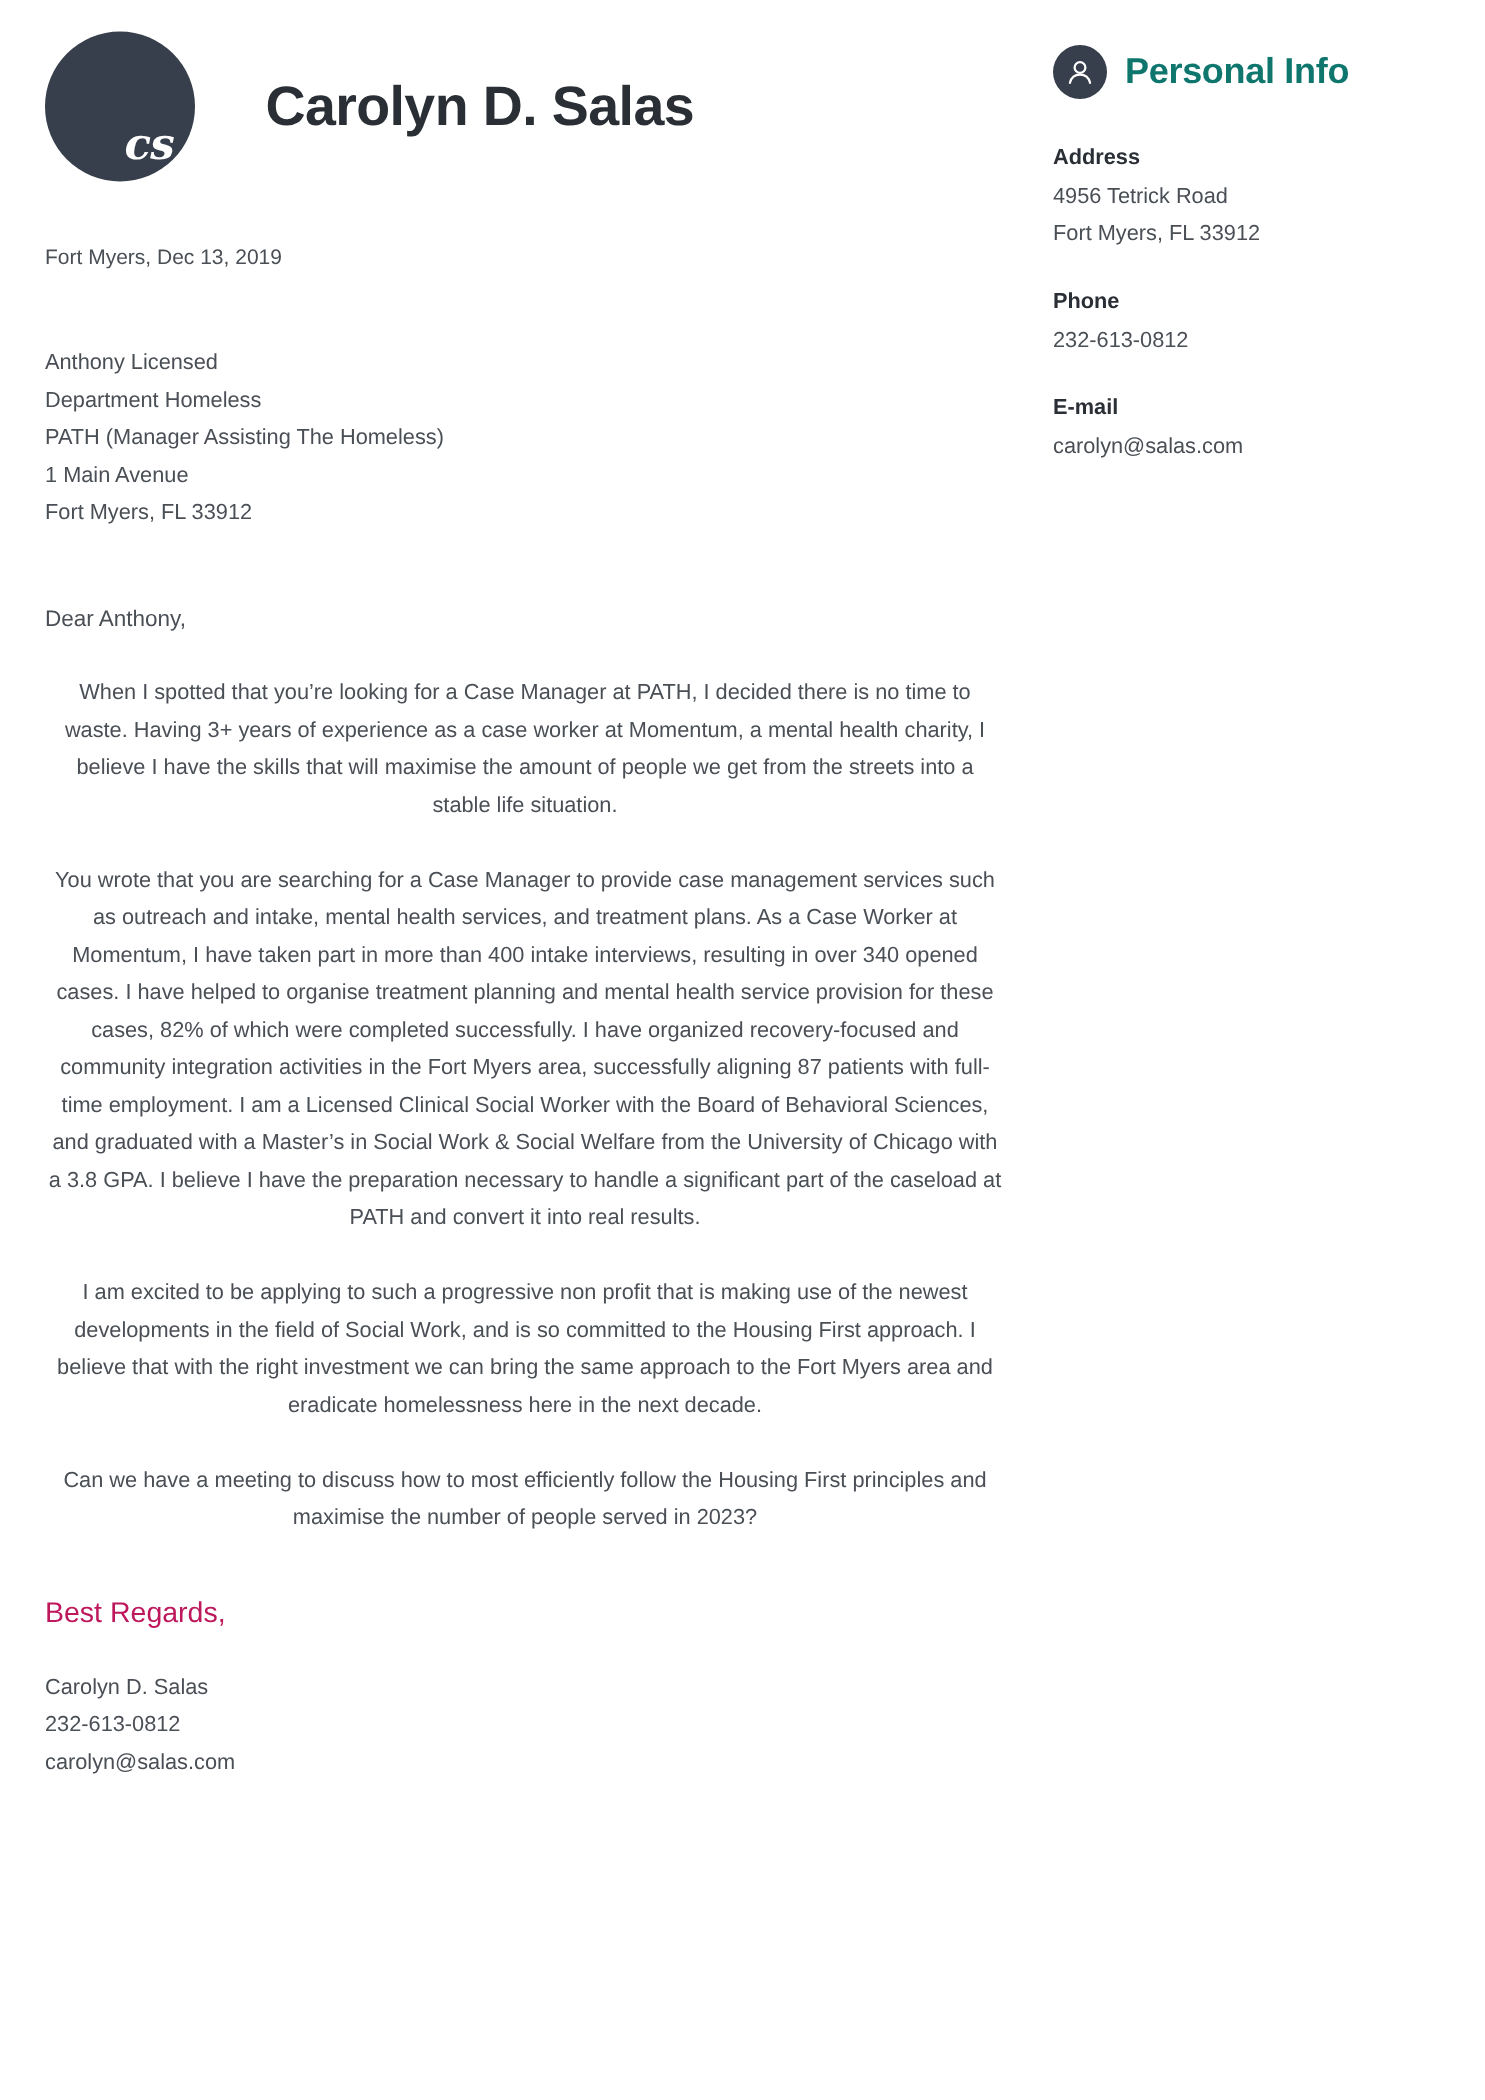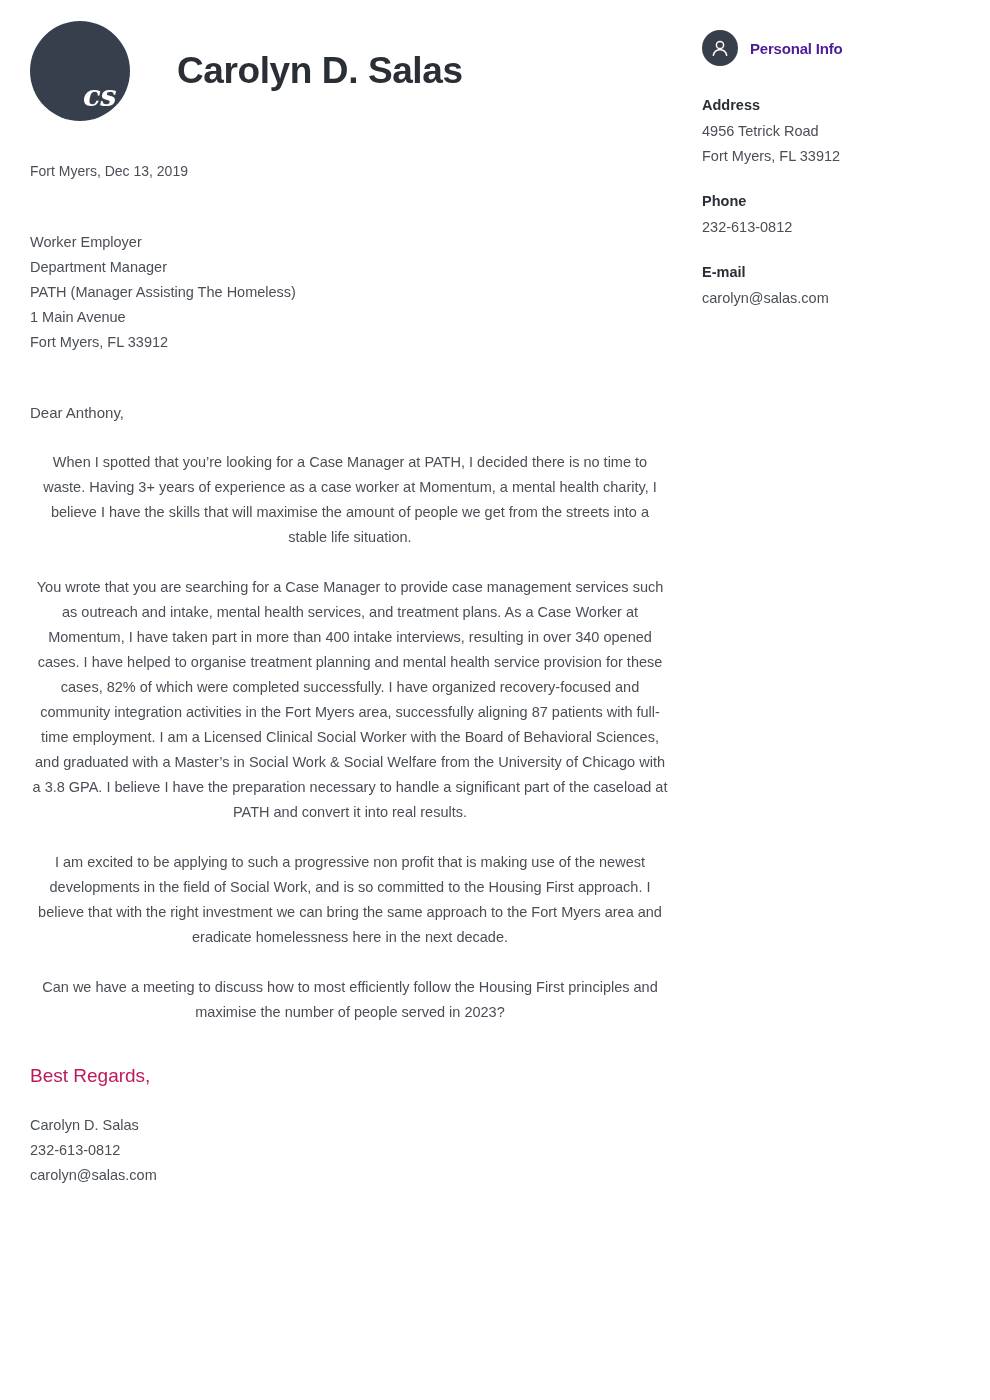--- a/index.html
+++ b/index.html
@@ -130,23 +130,23 @@
     border-radius: 50%;
     background: #373f4d;
     display: flex;
     align-items: center;
     justify-content: center;
   }
 
   .person-icon svg { display: block; }
 
   .sidebar-title {
-    font-size: 15px;
-    font-weight: 700;
-    color: #4c1d95;
+    font-size: 24px;
+    font-weight: 700;
+    color: #0f766e;
     letter-spacing: -0.2px;
   }
 
   .info-group { margin-bottom: 20px; }
 
   .info-label {
     font-size: 14.5px;
     font-weight: 700;
     color: #2a2e35;
     line-height: 25px;
@@ -169,22 +169,22 @@
     <div class="letterhead">
       <div class="avatar">
         <span class="avatar-monogram">cs</span>
       </div>
       <h1 class="applicant-name">Carolyn D. Salas</h1>
     </div>
 
     <div class="letter-date">Fort Myers, Dec 13, 2019</div>
 
     <div class="recipient-block">
-      <div>Worker Employer</div>
-      <div>Department Manager</div>
+      <div>Anthony Licensed</div>
+      <div>Department Homeless</div>
       <div>PATH (Manager Assisting The Homeless)</div>
       <div>1 Main Avenue</div>
       <div>Fort Myers, FL 33912</div>
     </div>
 
     <div class="salutation">Dear Anthony,</div>
 
     <p class="body-paragraph">When I spotted that you’re looking for a Case Manager at PATH, I decided there is no time to waste. Having 3+ years of experience as a case worker at Momentum, a mental health charity, I believe I have the skills that will maximise the amount of people we get from the streets into a stable life situation.</p>
 
     <p class="body-paragraph">You wrote that you are searching for a Case Manager to provide case management services such as outreach and intake, mental health services, and treatment plans. As a Case Worker at Momentum, I have taken part in more than 400 intake interviews, resulting in over 340 opened cases. I have helped to organise treatment planning and mental health service provision for these cases, 82% of which were completed successfully. I have organized recovery-focused and community integration activities in the Fort Myers area, successfully aligning 87 patients with full-time employment. I am a Licensed Clinical Social Worker with the Board of Behavioral Sciences, and graduated with a Master’s in Social Work &amp; Social Welfare from the University of Chicago with a 3.8 GPA. I believe I have the preparation necessary to handle a significant part of the caseload at PATH and convert it into real results.</p>

